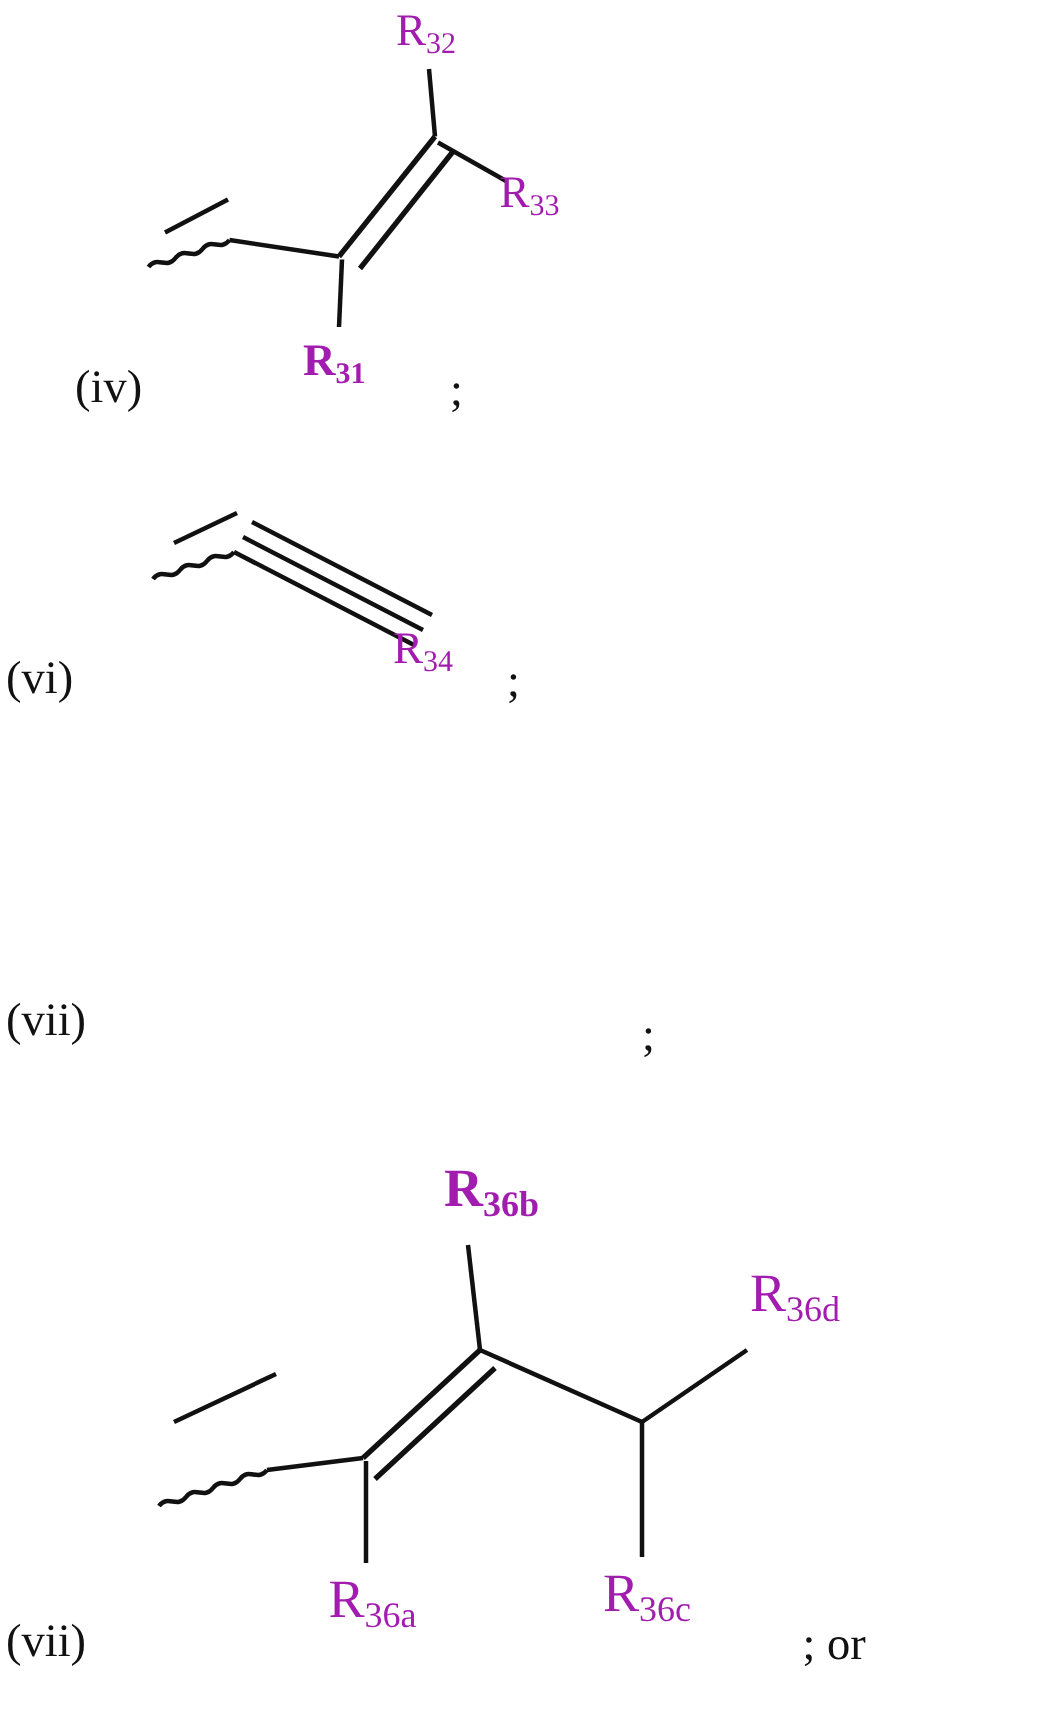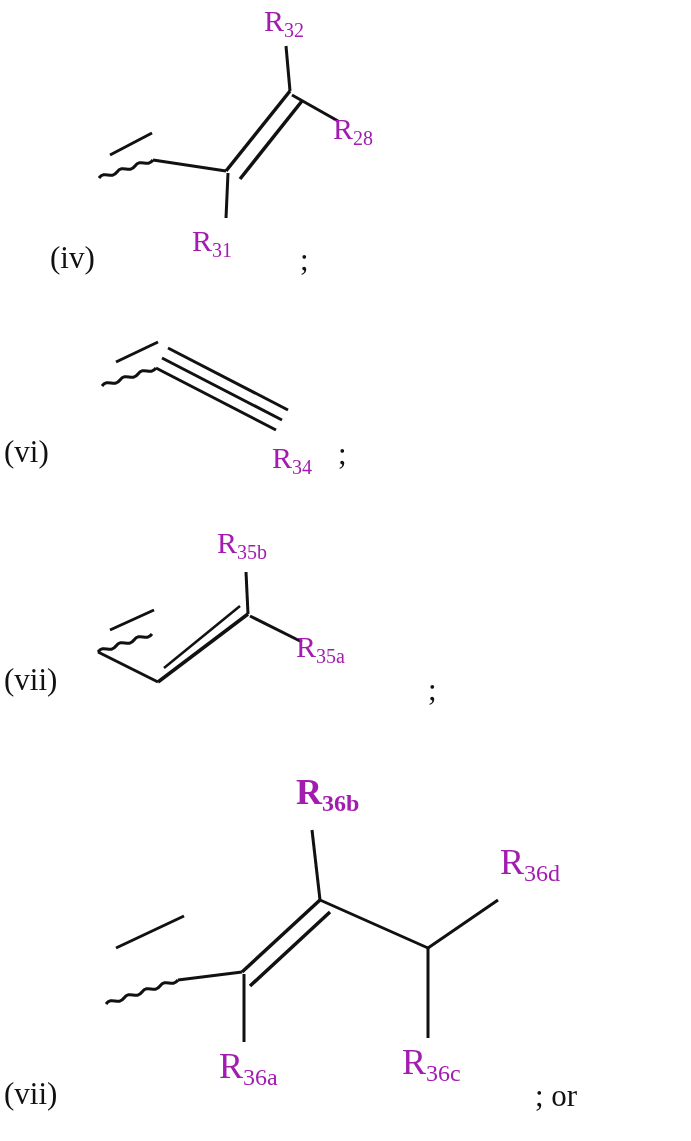--- a/index.html
+++ b/index.html
@@ -79,69 +79,48 @@
 
       <path d="M212,95 L258,121" stroke="#111" stroke-width="3" fill="none"></path>
 
       <path d="M148,173 L146,218" stroke="#111" stroke-width="3" fill="none"></path>
     </svg>
 
     <div class="rgroup" style="left:184px; top:6px;">
       <span class="base">R</span><span class="sub">32</span>
     </div>
     <div class="rgroup" style="left:253px; top:114px;">
-      <span class="base">R</span><span class="sub">28</span>
+      <span class="base">R</span><span class="sub">33</span>
     </div>
-    <div class="rgroup" style="left:112px; top:226px;">
+    <div class="rgroup" style="left:122px; top:226px;font-weight:bold;">
       <span class="base">R</span><span class="sub">31</span>
     </div>
   </div>
 
   <div class="label-roman" style="left:4px; top:240px;margin-left:46px;">(iv)</div>
   <div class="punct" style="left:300px; top:242px;">;</div>
 
   <div class="struct" style="left:80px; top:320px; width:360px; height:170px;">
     <svg width="360" height="170" viewBox="0 0 360 170">
       <path d="M22,66 C28,58 34,68 40,60 C46,52 52,62 58,54 C64,46 70,56 76,48" stroke="#111" stroke-width="3" fill="none"></path>
       <path d="M36,42 L78,22" stroke="#111" stroke-width="3" fill="none"></path>
 
       <path d="M76,48 L196,110" stroke="#111" stroke-width="3" fill="none"></path>
       <path d="M82,38 L202,100" stroke="#111" stroke-width="3" fill="none"></path>
       <path d="M88,28 L208,90" stroke="#111" stroke-width="3" fill="none"></path>
     </svg>
 
-    <div class="rgroup" style="left:192px; top:98px;margin-top:25px;">
+    <div class="rgroup" style="left:182px; top:98px;">
       <span class="base">R</span><span class="sub">34</span>
     </div>
   </div>
 
   <div class="label-roman" style="left:4px; top:434px;">(vi)</div>
   <div class="punct" style="left:338px; top:436px;">;</div>
 
-  <div class="struct" style="left:80px; top:520px; width:420px; height:200px;">
-    <svg width="420" height="200" viewBox="0 0 420 200">
-      <path d="M18,132 C24,124 30,134 36,126 C42,118 48,128 54,120 C60,112 66,122 72,114" stroke="#111" stroke-width="3" fill="none"></path>
-      <path d="M30,110 L74,90" stroke="#111" stroke-width="3" fill="none"></path>
-      <path d="M18,132 L78,162" stroke="#111" stroke-width="3" fill="none"></path>
-
-      <path d="M78,162 L168,94" stroke="#111" stroke-width="3.5" fill="none"></path>
-      <path d="M84,148 L160,86" stroke="#111" stroke-width="2.5" fill="none"></path>
-
-      <path d="M168,94 L166,52" stroke="#111" stroke-width="3" fill="none"></path>
-
-      <path d="M170,96 L222,122" stroke="#111" stroke-width="3" fill="none"></path>
-    </svg>
-
-    <div class="rgroup" style="left:137px; top:8px;">
-      <span class="base">R</span><span class="sub">35b</span>
-    </div>
-    <div class="rgroup" style="left:216px; top:112px;">
-      <span class="base">R</span><span class="sub">35a</span>
-    </div>
-  </div>
 
   <div class="label-roman" style="left:4px; top:662px;">(vii)</div>
   <div class="punct" style="left:428px; top:672px;">;</div>
 
   <div class="struct" style="left:80px; top:760px; width:560px; height:330px;">
     <svg width="560" height="330" viewBox="0 0 560 330">
       <path d="M26,244 C32,236 38,246 44,238 C50,230 56,240 62,232 C68,224 74,234 80,226 C86,218 92,228 98,220" stroke="#111" stroke-width="3" fill="none"></path>
       <path d="M36,188 L104,156" stroke="#111" stroke-width="3" fill="none"></path>
 
       <path d="M98,220 L162,212" stroke="#111" stroke-width="3" fill="none"></path>

